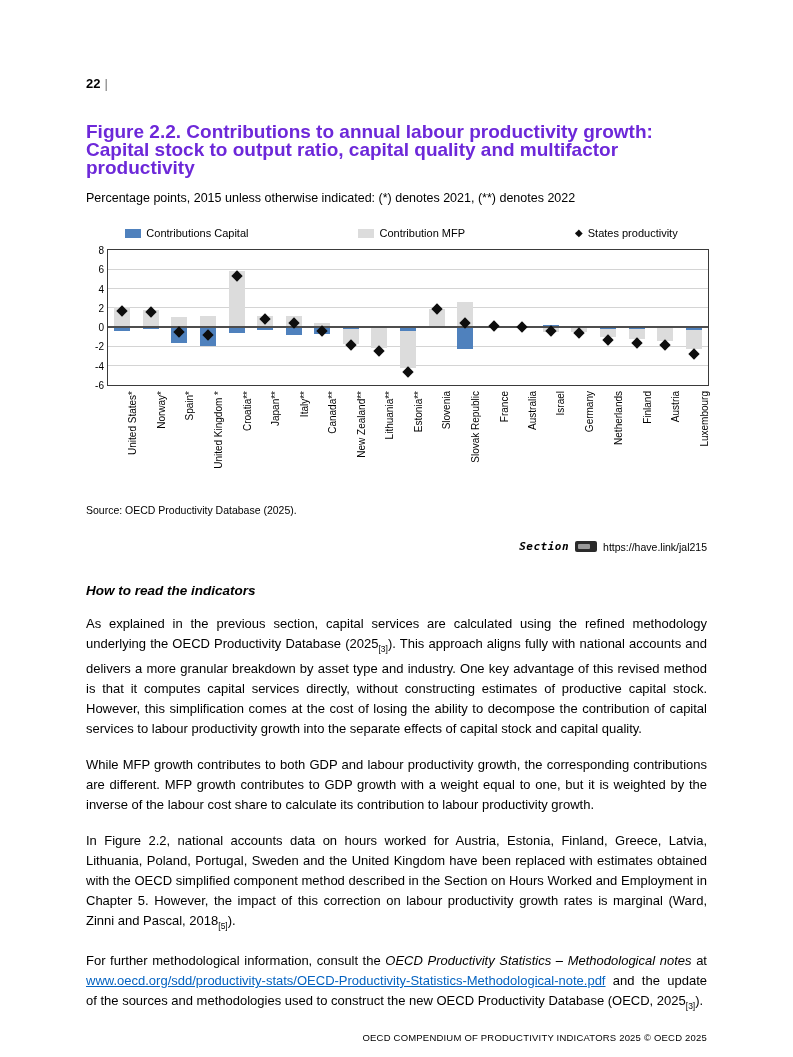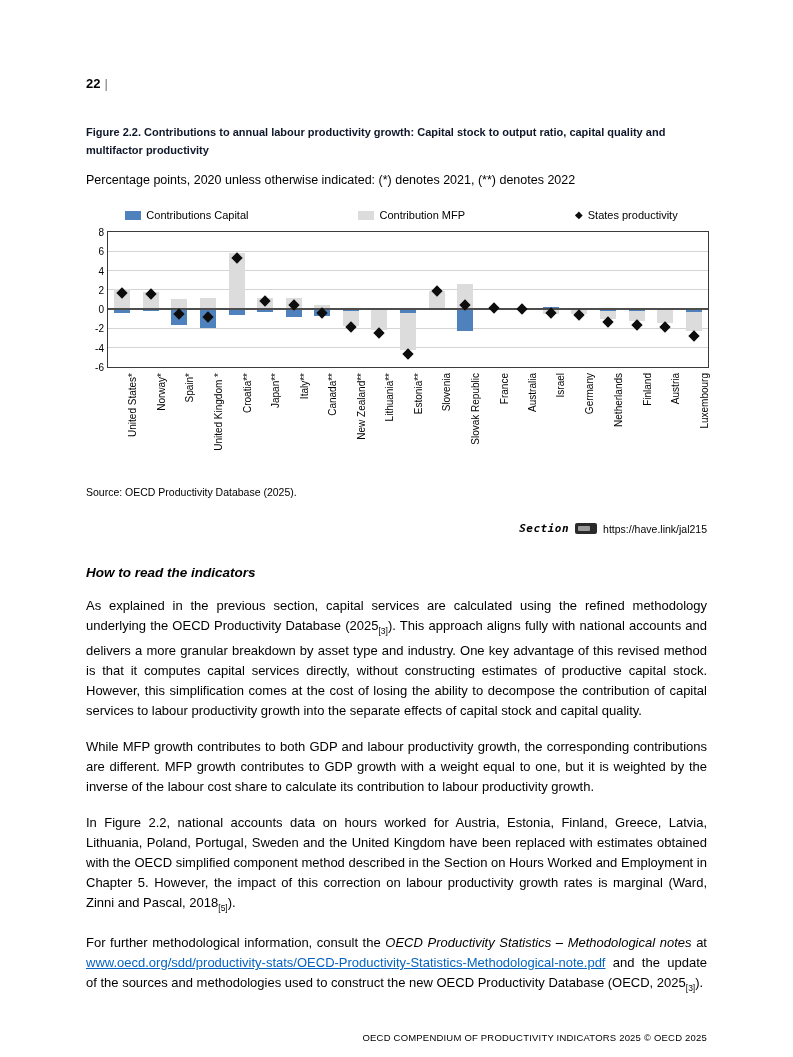--- a/index.html
+++ b/index.html
@@ -10,21 +10,21 @@
     padding: 44px 86px 0 86px;
     background:#fff;
     font-family: "Liberation Sans", sans-serif;
     color:#000;
     margin-top:32px;
   }
   
   .page-header { font-size:13px; font-weight:bold; }
   .page-header .sep { font-weight:300; color:#777; margin-left:4px; }
   .section-heading { margin:36px 0 0 0; font-size:13.5px; font-weight:bold; font-style:italic; }
-  .fig-title { margin:32px 0 0 0; font-size:11px; font-weight:bold; color:#0f172a; line-height:18px; }
+  .fig-title { margin:32px 0 0 0; font-size:19px; font-weight:bold; color:#6d28d9; line-height:18px; }
   .fig-subtitle { margin:14px 0 0 0; font-size:12.5px; }
 
   
   .chart-wrap { margin-top:22px; width:621px; }
   .legend { display:flex; justify-content:center; column-gap:110px; font-size:11px; margin:0 0 10px 10px; align-items:center; }
   .leg-item { display:flex; align-items:center; gap:5px; white-space:nowrap; }
   .swatch { display:inline-block; width:16px; height:9px; }
   .diamond-swatch { display:inline-block; font-size:10px; line-height:10px; }
   .chart-area { position:relative; margin-left:21px; }
   .plot { position:relative; width:600px; height:135px; border:1px solid #3a3a3a; }
@@ -56,21 +56,21 @@
 <body>
 
 <div class="page">
 
   <div class="page-header">
     <span>22</span><span class="sep">|</span>
   </div>
 
 
   <h3 class="fig-title">Figure 2.2. Contributions to annual labour productivity growth: Capital stock to output ratio, capital quality and multifactor productivity</h3>
-  <p class="fig-subtitle">Percentage points, 2020 unless otherwise indicated: (*) denotes 2021, (**) denotes 2022</p>
+  <p class="fig-subtitle">Percentage points, 2015 unless otherwise indicated: (*) denotes 2021, (**) denotes 2022</p>
 
   <div class="chart-wrap">
     <div class="legend">
       <span class="leg-item">
         <span class="swatch" id="swatch-cap" style="background: rgb(79, 129, 189);"></span>
         <span>Contributions Capital</span>
       </span>
       <span class="leg-item">
         <span class="swatch" id="swatch-mfp" style="background: rgb(220, 220, 220);"></span>
         <span>Contribution MFP</span>

